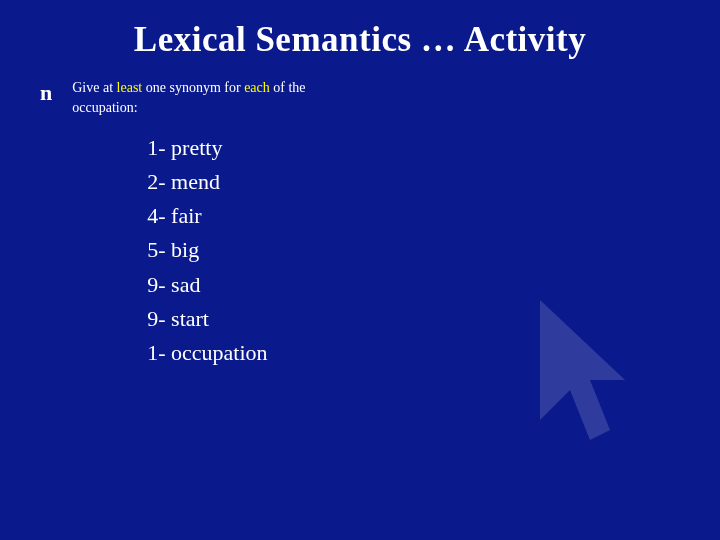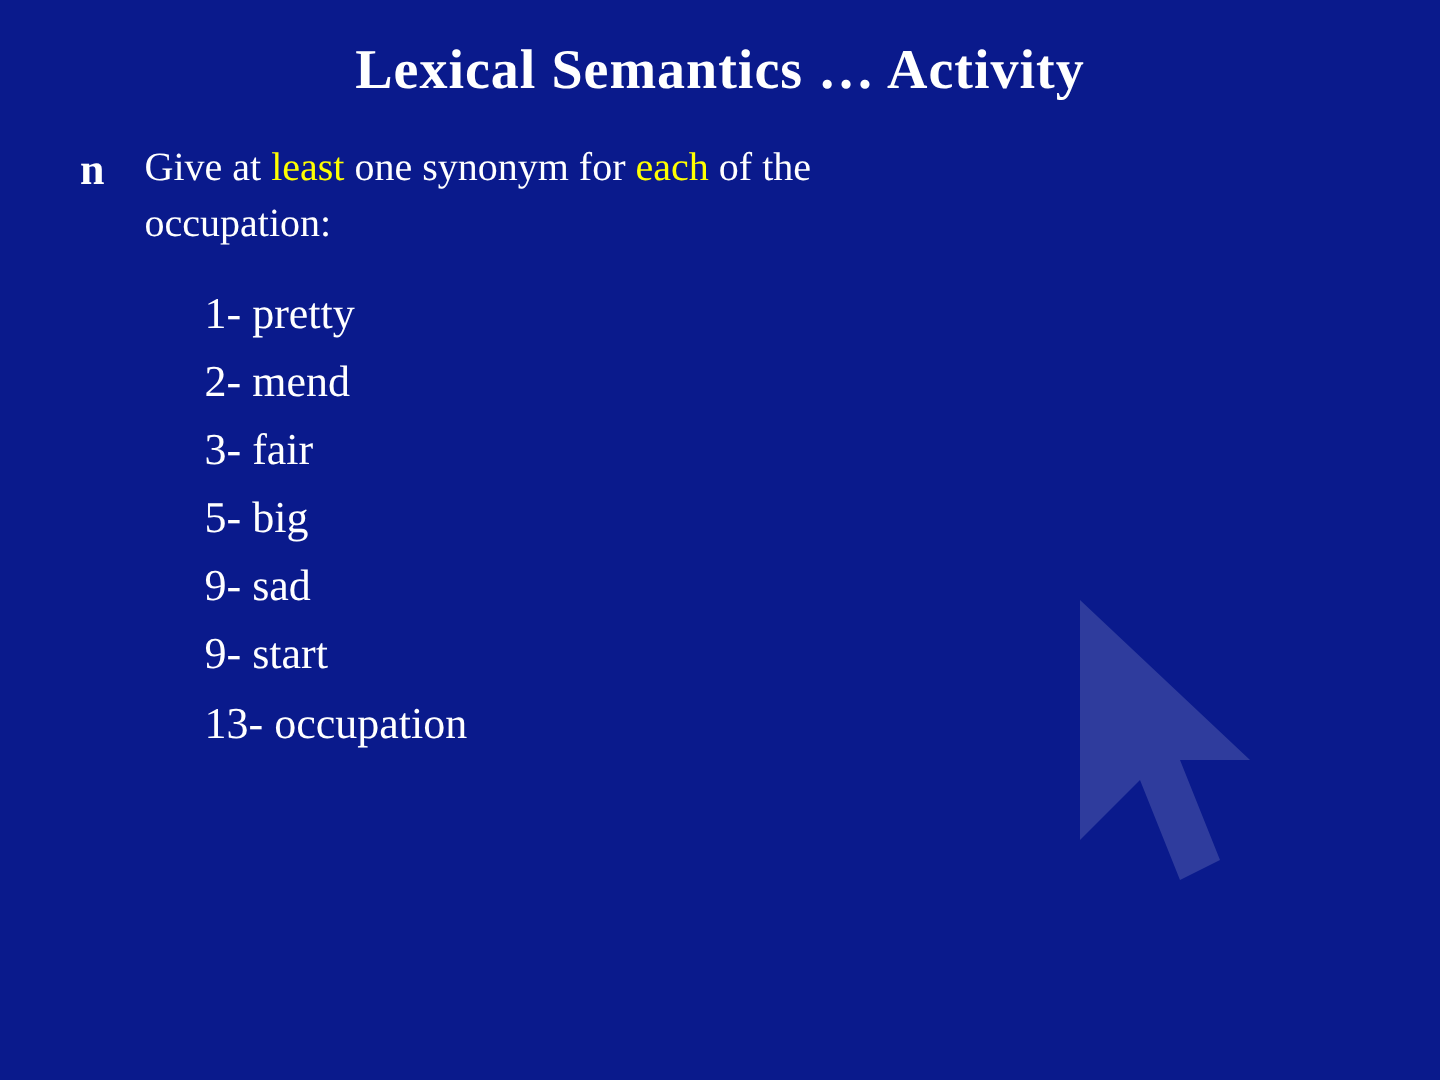--- a/index.html
+++ b/index.html
@@ -26,21 +26,21 @@
       opacity: 0.15;
     }
 
     .container {
       padding: 20px 40px 20px 40px;
       color: white;
     }
 
     .title {
       text-align: center;
-      font-size: 28px;
+      font-size: 35px;
       font-weight: bold;
       color: white;
       margin-bottom: 18px;
       letter-spacing: 0.5px;
     }
 
     .content-row {
       display: flex;
       align-items: flex-start;
       gap: 20px;
@@ -52,39 +52,40 @@
       margin-top: 2px;
       flex-shrink: 0;
       font-weight: bold;
     }
 
     .text-block {
       flex: 1;
     }
 
     .instruction {
-      font-size: 20px;
+      font-size: 14px;
       color: white;
       line-height: 1.4;
       margin-bottom: 14px;
     }
 
     .instruction .highlight {
       color: #ffff00;
     }
 
     .items-list {
       padding-left: 30px;
       font-size: 22px;
       color: white;
       line-height: 1.55;
     }
 
     .items-list .item {
       display: block;
+      margin-left: 45px;
     }
   </style>
 </head>
 <body>
 
 <svg class="background-decoration" viewBox="0 0 200 200" xmlns="http://www.w3.org/2000/svg">
   <path d="M 80 20 L 80 140 L 110 110 L 130 160 L 150 150 L 130 100 L 165 100 Z" fill="white"></path>
 </svg>
 
 <div class="container">
@@ -98,22 +99,22 @@
     <div class="text-block">
 
       <div class="instruction">
         <span>Give at </span><span class="highlight">least</span><span> one synonym for </span><span class="highlight">each</span><span> of</span><span> the</span><br>
         <span>occupation:</span>
       </div>
 
       <div class="items-list">
       <span class="item">1- pretty</span>
           <span class="item">2- mend</span>
-          <span class="item">3- fair</span>
+          <span class="item">4- fair</span>
           <span class="item">5- big</span>
           <span class="item">9- sad</span>
           <span class="item">9- start</span>
-          <span class="item">13- occupation</span>
+          <span class="item">1- occupation</span>
         </div>
 
     </div>
   </div>
 </div>
 
 </body></html>

